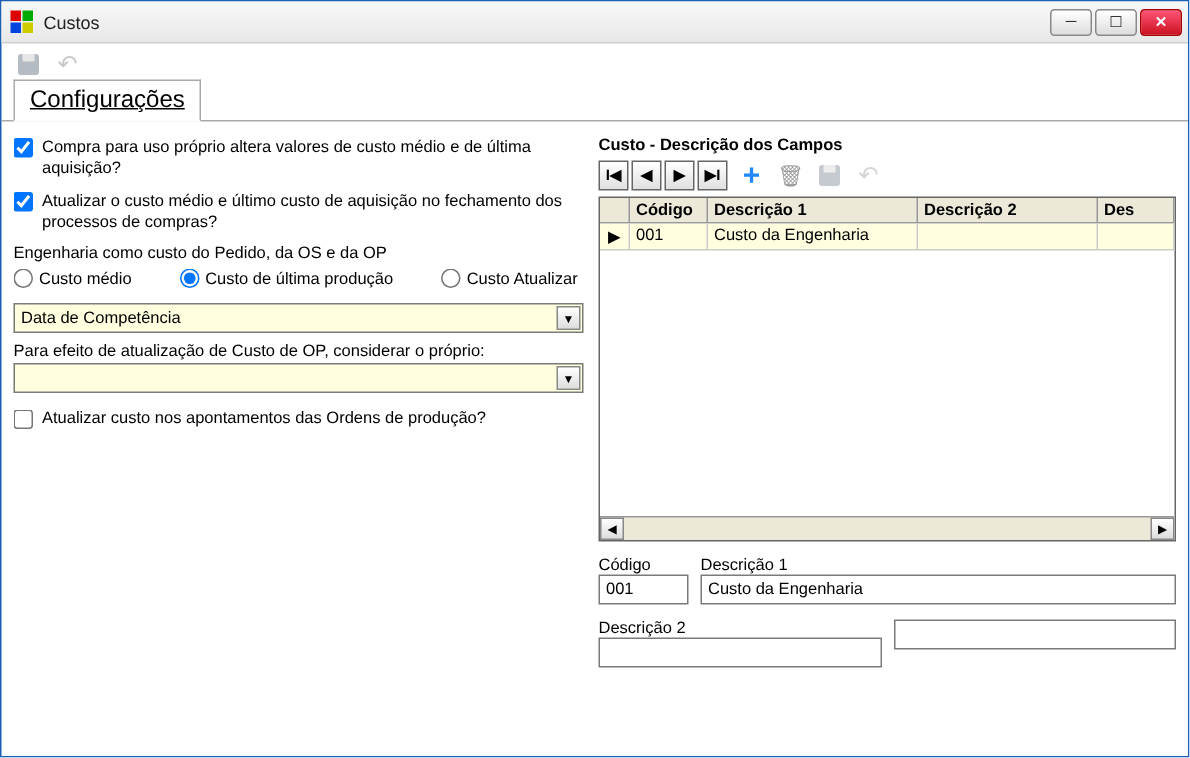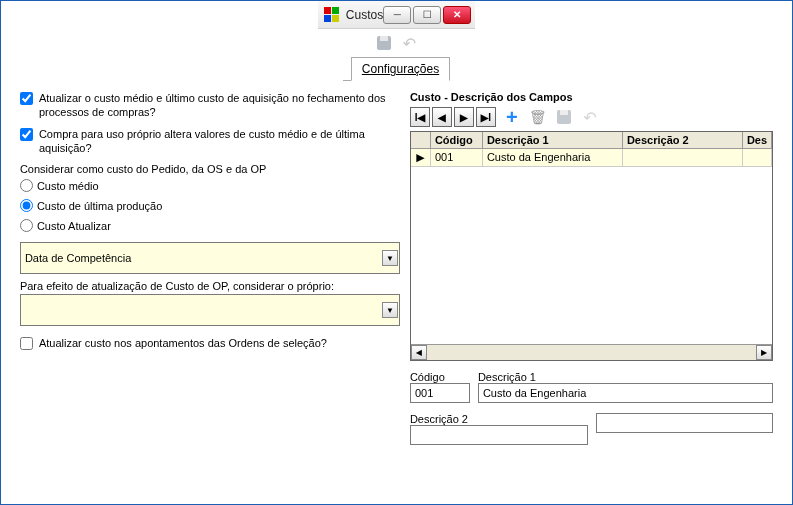--- a/index.html
+++ b/index.html
@@ -1,54 +1,54 @@
 <!DOCTYPE html>
 <html><head>
 <meta charset="utf-8">
 <style>
   * { box-sizing: border-box; margin: 0; padding: 0; }
   body { font-family: Tahoma, Arial, sans-serif; font-size: 11px; background: #fff; }
   
-  .window { width: 793px; height: 505px; border: 1px solid #1a5fb4; background: #fff; display: flex; flex-direction: column; align-items: center; }
+  .window { width: 793px; height: 505px; border: 1px solid #1a5fb4; background: #fff; display: flex; flex-direction: column; }
   
   .titlebar { height: 28px; background: linear-gradient(#f8f8f8, #e8e8e8); display: flex; align-items: center; padding: 0 4px; border-bottom: 1px solid #d0d0d0; }
   .app-icon { width: 16px; height: 16px; margin: 0 6px 0 2px; position: relative; }
   .app-icon::before { content: ""; position: absolute; left: 0; top: 0; width: 7px; height: 7px; background: #d00; }
   .app-icon::after { content: ""; position: absolute; left: 8px; top: 0; width: 7px; height: 7px; background: #0a0; }
   .app-icon span::before { content: ""; position: absolute; left: 0; top: 8px; width: 7px; height: 7px; background: #04d; }
   .app-icon span::after { content: ""; position: absolute; left: 8px; top: 8px; width: 7px; height: 7px; background: #cc0; }
   .titlebar-text { flex: 1; font-size: 12px; color: #222; }
   .win-controls { display: flex; gap: 2px; }
   .win-btn { width: 28px; height: 18px; border: 1px solid #888; border-radius: 3px; background: linear-gradient(#fff,#ddd); display: flex; align-items: center; justify-content: center; font-size: 10px; color: #333; }
   .win-btn.close { background: linear-gradient(#f57,#c12); color: #fff; border-color: #a00; font-weight: bold; }
   
   .toolbar { height: 28px; padding: 4px 8px; display: flex; align-items: center; gap: 6px; }
   .tb-btn { width: 20px; height: 20px; display: flex; align-items: center; justify-content: center; opacity: .45; }
   .icon-save { width: 14px; height: 14px; background: #5a6a7a; border-radius: 2px; position: relative; }
   .icon-save::after { content: ""; position: absolute; left: 3px; top: 0; width: 8px; height: 5px; background: #ccc; }
   .icon-undo { font-size: 16px; color: #888; }
   
   .tabbar { height: 24px; display: flex; align-items: flex-end; border-bottom: 1px solid #aaa; padding-left: 8px; }
-  .tab { padding: 4px 10px; border: 1px solid #aaa; border-bottom: 1px solid #fff; background: #fff; font-size: 12px; margin-bottom: -1px; }
+  .tab { padding: 4px 10px; border: 1px solid #aaa; border-bottom: 1px solid #fff; background: #fff; font-size: 16px; margin-bottom: -1px; }
   .tab span { text-decoration: underline; text-decoration-color: #000; text-underline-offset: 1px; }
   
   .content { flex: 1; display: flex; padding: 10px 8px; gap: 10px; }
   .left-col { width: 380px; }
   .right-col { flex: 1; display: flex; flex-direction: column; min-width: 0; }
   
   .chk-row { display: flex; align-items: flex-start; gap: 6px; margin-bottom: 8px; }
   .chk-row input { margin-top: 1px; }
   .chk-row label { line-height: 14px; }
   
   .group-label { margin: 8px 0 4px 0; }
-  .radio-row { display: flex; gap: 7px; margin-bottom: 10px; flex-direction: column; }
+  .radio-row { display: flex; gap: 32px; margin-bottom: 10px; }
   .radio-row label { display: flex; align-items: center; gap: 4px; }
   
   .field-label { margin: 6px 0 2px 0; }
-  .combo { width: 100%; height: 32px; border: 1px solid #7a7a7a; background: #ffffe0; display: flex; align-items: center; padding: 0 4px; justify-content: space-between; }
+  .combo { width: 100%; height: 20px; border: 1px solid #7a7a7a; background: #ffffe0; display: flex; align-items: center; padding: 0 4px; justify-content: space-between; }
   .combo .arrow { width: 16px; height: 16px; border: 1px solid #888; background: linear-gradient(#fff,#ddd); display: flex; align-items: center; justify-content: center; font-size: 8px; margin-right: -3px; }
   
   .section-title { font-weight: bold; font-size: 11px; margin-bottom: 4px; }
   .nav-toolbar { display: flex; gap: 2px; align-items: center; margin-bottom: 4px; }
   .nav-btn { width: 20px; height: 20px; border: 1px solid #666; background: linear-gradient(#fff,#e0e0e0); display: flex; align-items: center; justify-content: center; font-size: 10px; font-weight: bold; }
   .tool-btn { width: 20px; height: 20px; display: flex; align-items: center; justify-content: center; margin-left: 4px; }
   .tool-btn.plus { color: #28f; font-size: 20px; font-weight: bold; }
   .tool-btn.trash { color: #999; font-size: 14px; }
   .tool-btn.disabled { opacity: .35; }
   
@@ -100,29 +100,29 @@
   <div class="tabbar">
     <div class="tab"><span>Configurações</span></div>
   </div>
 
   <div class="content">
 
     <div class="left-col">
 
       <div class="chk-row">
         <input type="checkbox" checked="" style="">
-        <label>Atualizar o custo médio e último custo de aquisição no fechamento dos processos de compras?</label>
+        <label>Compra para uso próprio altera valores de custo médio e de última aquisição?</label>
       </div>
 
       <div class="chk-row">
         <input type="checkbox" checked="" style="">
-        <label>Compra para uso próprio altera valores de custo médio e de última aquisição?</label>
-      </div>
-
-      <div class="group-label">Considerar como custo do Pedido, da OS e da OP</div>
+        <label>Atualizar o custo médio e último custo de aquisição no fechamento dos processos de compras?</label>
+      </div>
+
+      <div class="group-label">Engenharia como custo do Pedido, da OS e da OP</div>
       <div class="radio-row">
         <label>
             <input type="radio" name="custo" style="">
             <span>Custo médio</span>
           </label>
         <label>
             <input type="radio" name="custo" checked="" style="">
             <span>Custo de última produção</span>
           </label>
         <label>
@@ -137,21 +137,21 @@
       </div>
 
       <div class="field-label">Para efeito de atualização de Custo de OP, considerar o próprio:</div>
       <div class="combo">
         <span></span>
         <span class="arrow">▼</span>
       </div>
 
       <div class="chk-row" style="margin-top:10px;">
         <input type="checkbox" style="">
-        <label>Atualizar custo nos apontamentos das Ordens de seleção?</label>
+        <label>Atualizar custo nos apontamentos das Ordens de produção?</label>
       </div>
 
     </div>
 
     <div class="right-col">
 
       <div class="section-title">Custo - Descrição dos Campos</div>
 
       <div class="nav-toolbar">
         <div class="nav-btn">I◀</div>

